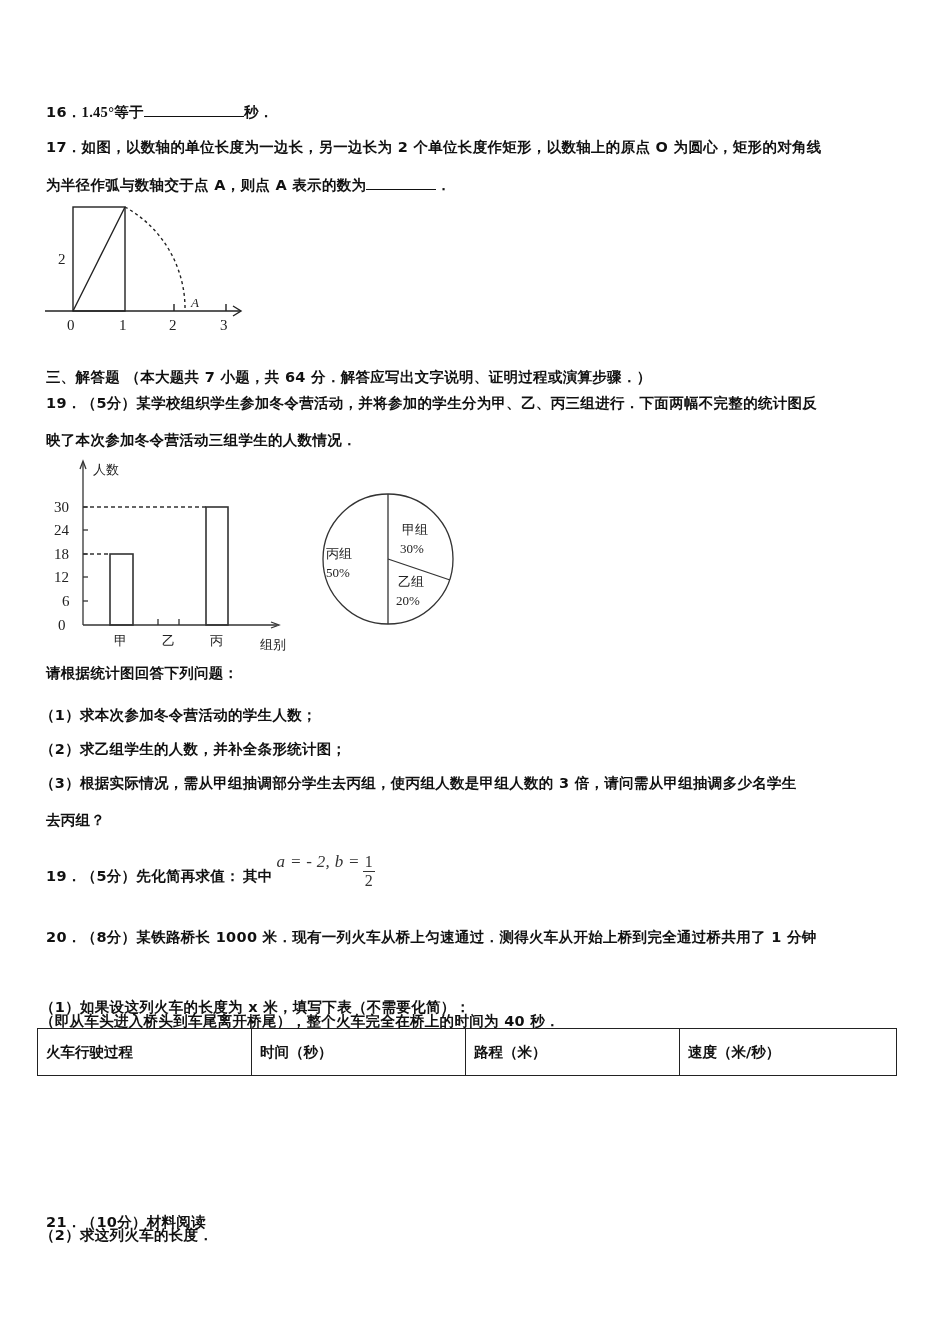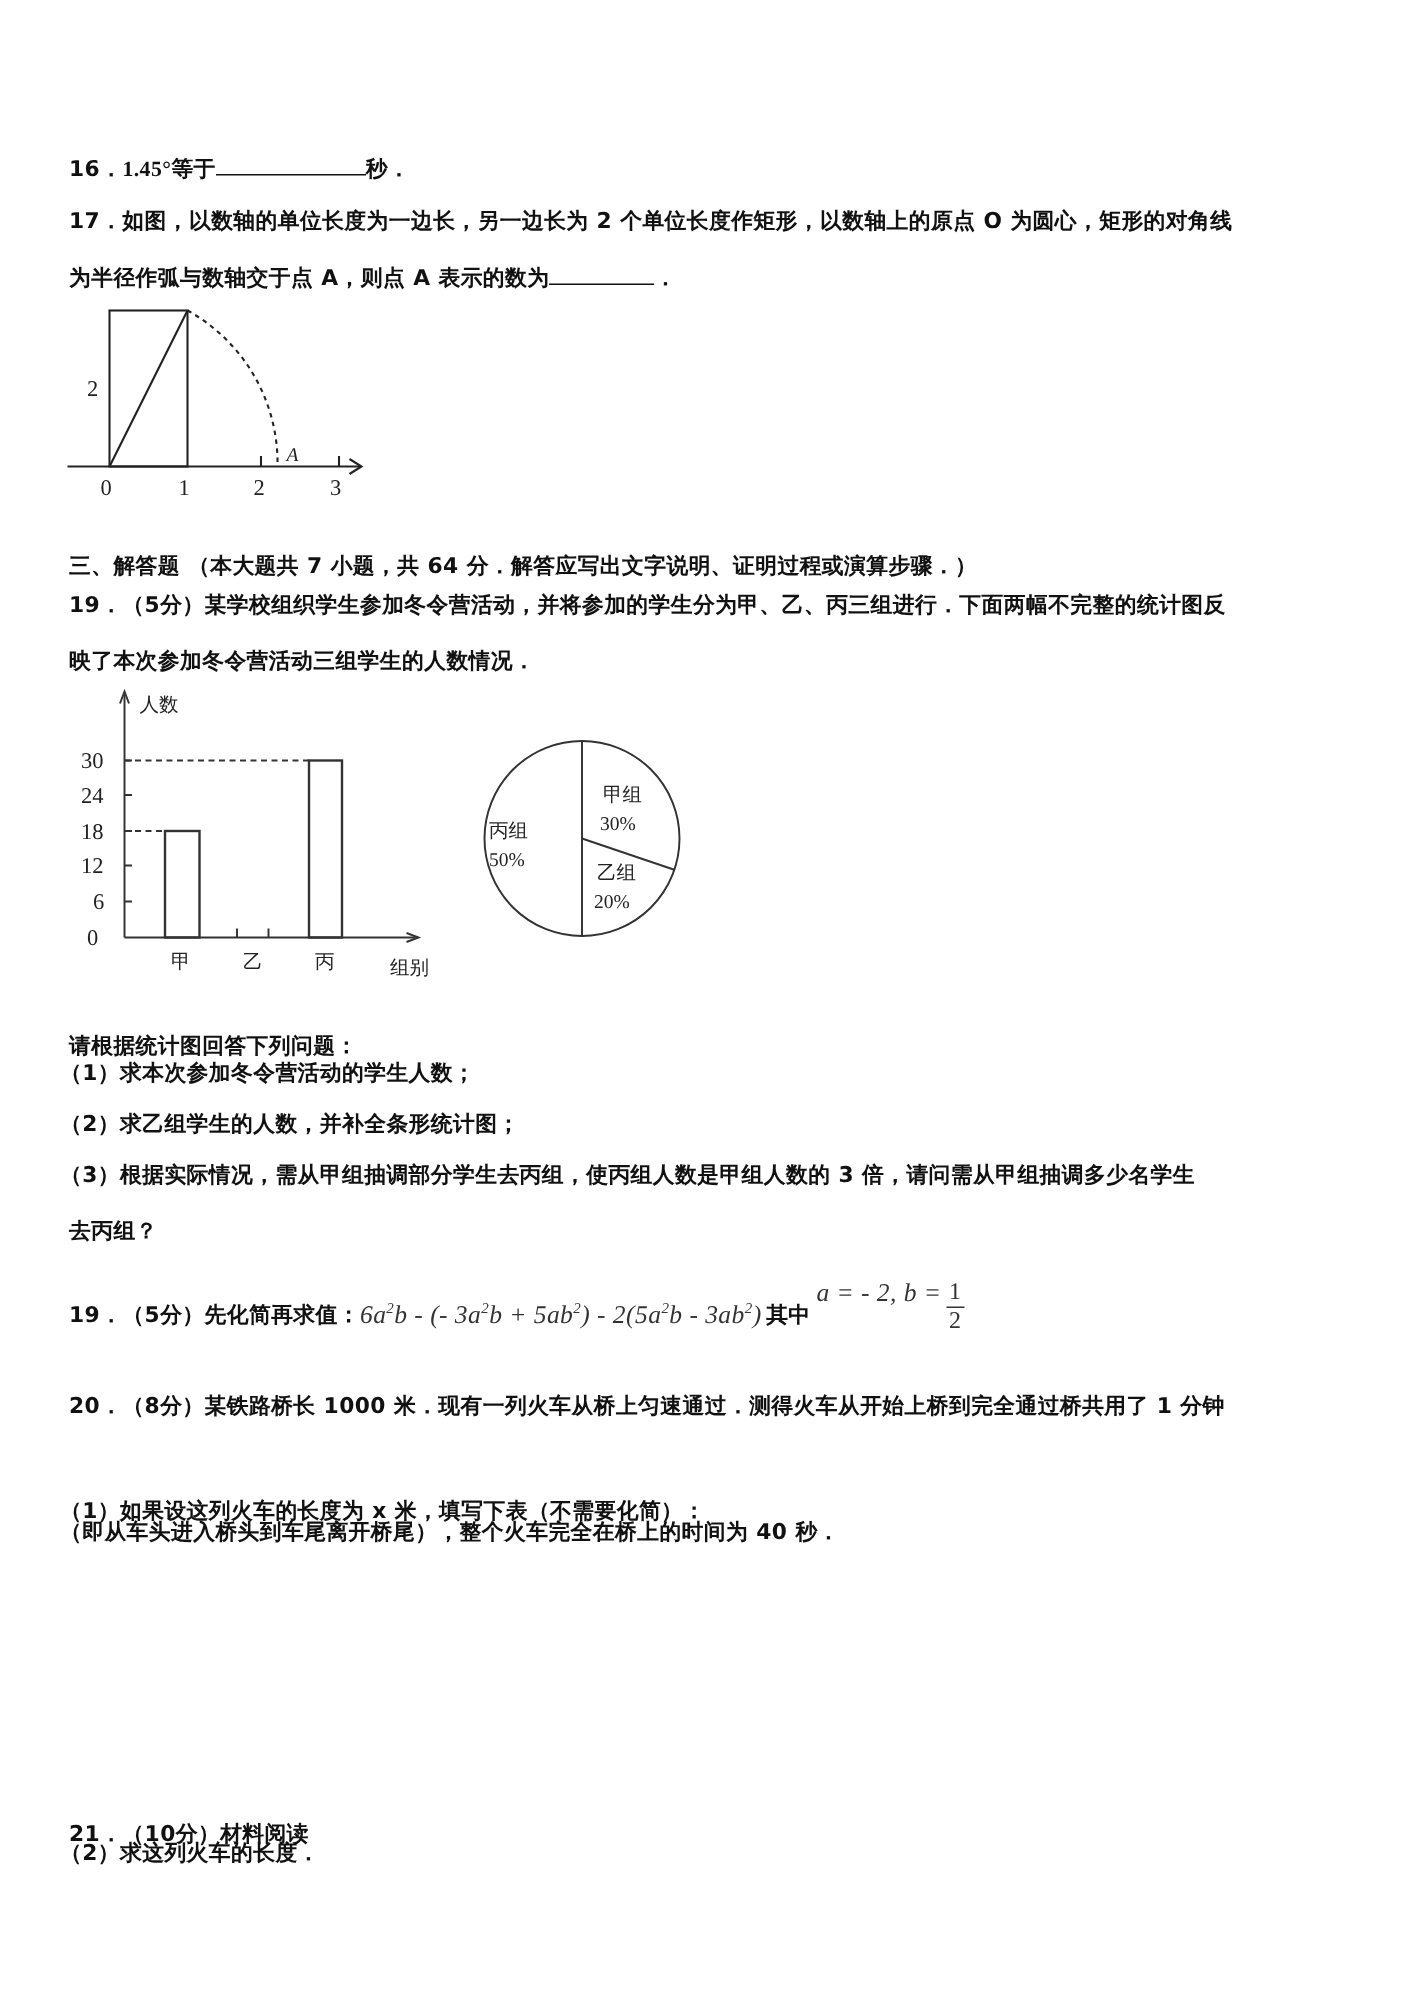--- a/index.html
+++ b/index.html
@@ -97,41 +97,46 @@
   <g font-size="13" fill="#222" font-family="DejaVu Sans, sans-serif">
     <text x="84" y="41">甲组</text>
     <text x="82" y="60">30%</text>
     <text x="8" y="65">丙组</text>
     <text x="8" y="84">50%</text>
     <text x="80" y="93">乙组</text>
     <text x="78" y="112">20%</text>
   </g>
 </svg>
 
-<div class="line" style="top:688px;">请根据统计图回答下列问题：</div>
+<div class="line" style="top:664px;">请根据统计图回答下列问题：</div>
 <div class="line" style="top:706px; left:40px;">（1）求本次参加冬令营活动的学生人数；</div>
 <div class="line" style="top:740px; left:40px;">（2）求乙组学生的人数，并补全条形统计图；</div>
 <div class="line" style="top:774px; left:40px;">（3）根据实际情况，需从甲组抽调部分学生去丙组，使丙组人数是甲组人数的 3 倍，请问需从甲组抽调多少名学生</div>
 <div class="line" style="top:811px;">去丙组？</div>
 
 <div class="line" style="top:848px; height:42px; display:flex; align-items:flex-end;">
   <span style="padding-bottom:4px;">19．（5分）先化简再求值：</span>
-  <span class="math" style="padding-bottom:3px;"><span>6a</span><sup>2</sup><span>b - (- 3a</span><sup>2</sup><span>b + 5ab</span><sup>2</sup><span>) - 2(5a</span><sup>2</sup><span>b - 3ab</span><sup>2</sup><span>)</span></span>
   <span style="padding-bottom:4px; margin-left:3px;">其中</span>
   <span class="math" style="align-self:flex-start; margin-left:4px; margin-top:4px;">a = - 2, b =</span>
   <span class="frac" style="margin-left:3px;">
       <span class="num">1</span>
       <span class="den">2</span>
     </span>
 </div>
 
 <div class="line" style="top:928px;">20．（8分）某铁路桥长 1000 米．现有一列火车从桥上匀速通过．测得火车从开始上桥到完全通过桥共用了 1 分钟</div>
 <div class="line" style="top:964px; left:40px;margin-top:48px;">（即从车头进入桥头到车尾离开桥尾），整个火车完全在桥上的时间为 40 秒．</div>
 <div class="line" style="top:998px; left:40px;">（1）如果设这列火车的长度为 x 米，填写下表（不需要化简）：</div>
 
 <table class="tbl">
   <tbody>
+      <tr>
+    <td style="width:205px;">火车行驶过程</td>
+    <td style="width:205px;">时间（秒）</td>
+    <td style="width:205px;">路程（米）</td>
+    <td>速度（米/秒）</td>
+  </tr>
 </tbody>
   </table>
 
 <div class="line" style="top:1179px; left:40px;margin-top:47px;">（2）求这列火车的长度．</div>
 
 <div class="line" style="top:1213px;">21．（10分）材料阅读</div>
 
 </body></html>

